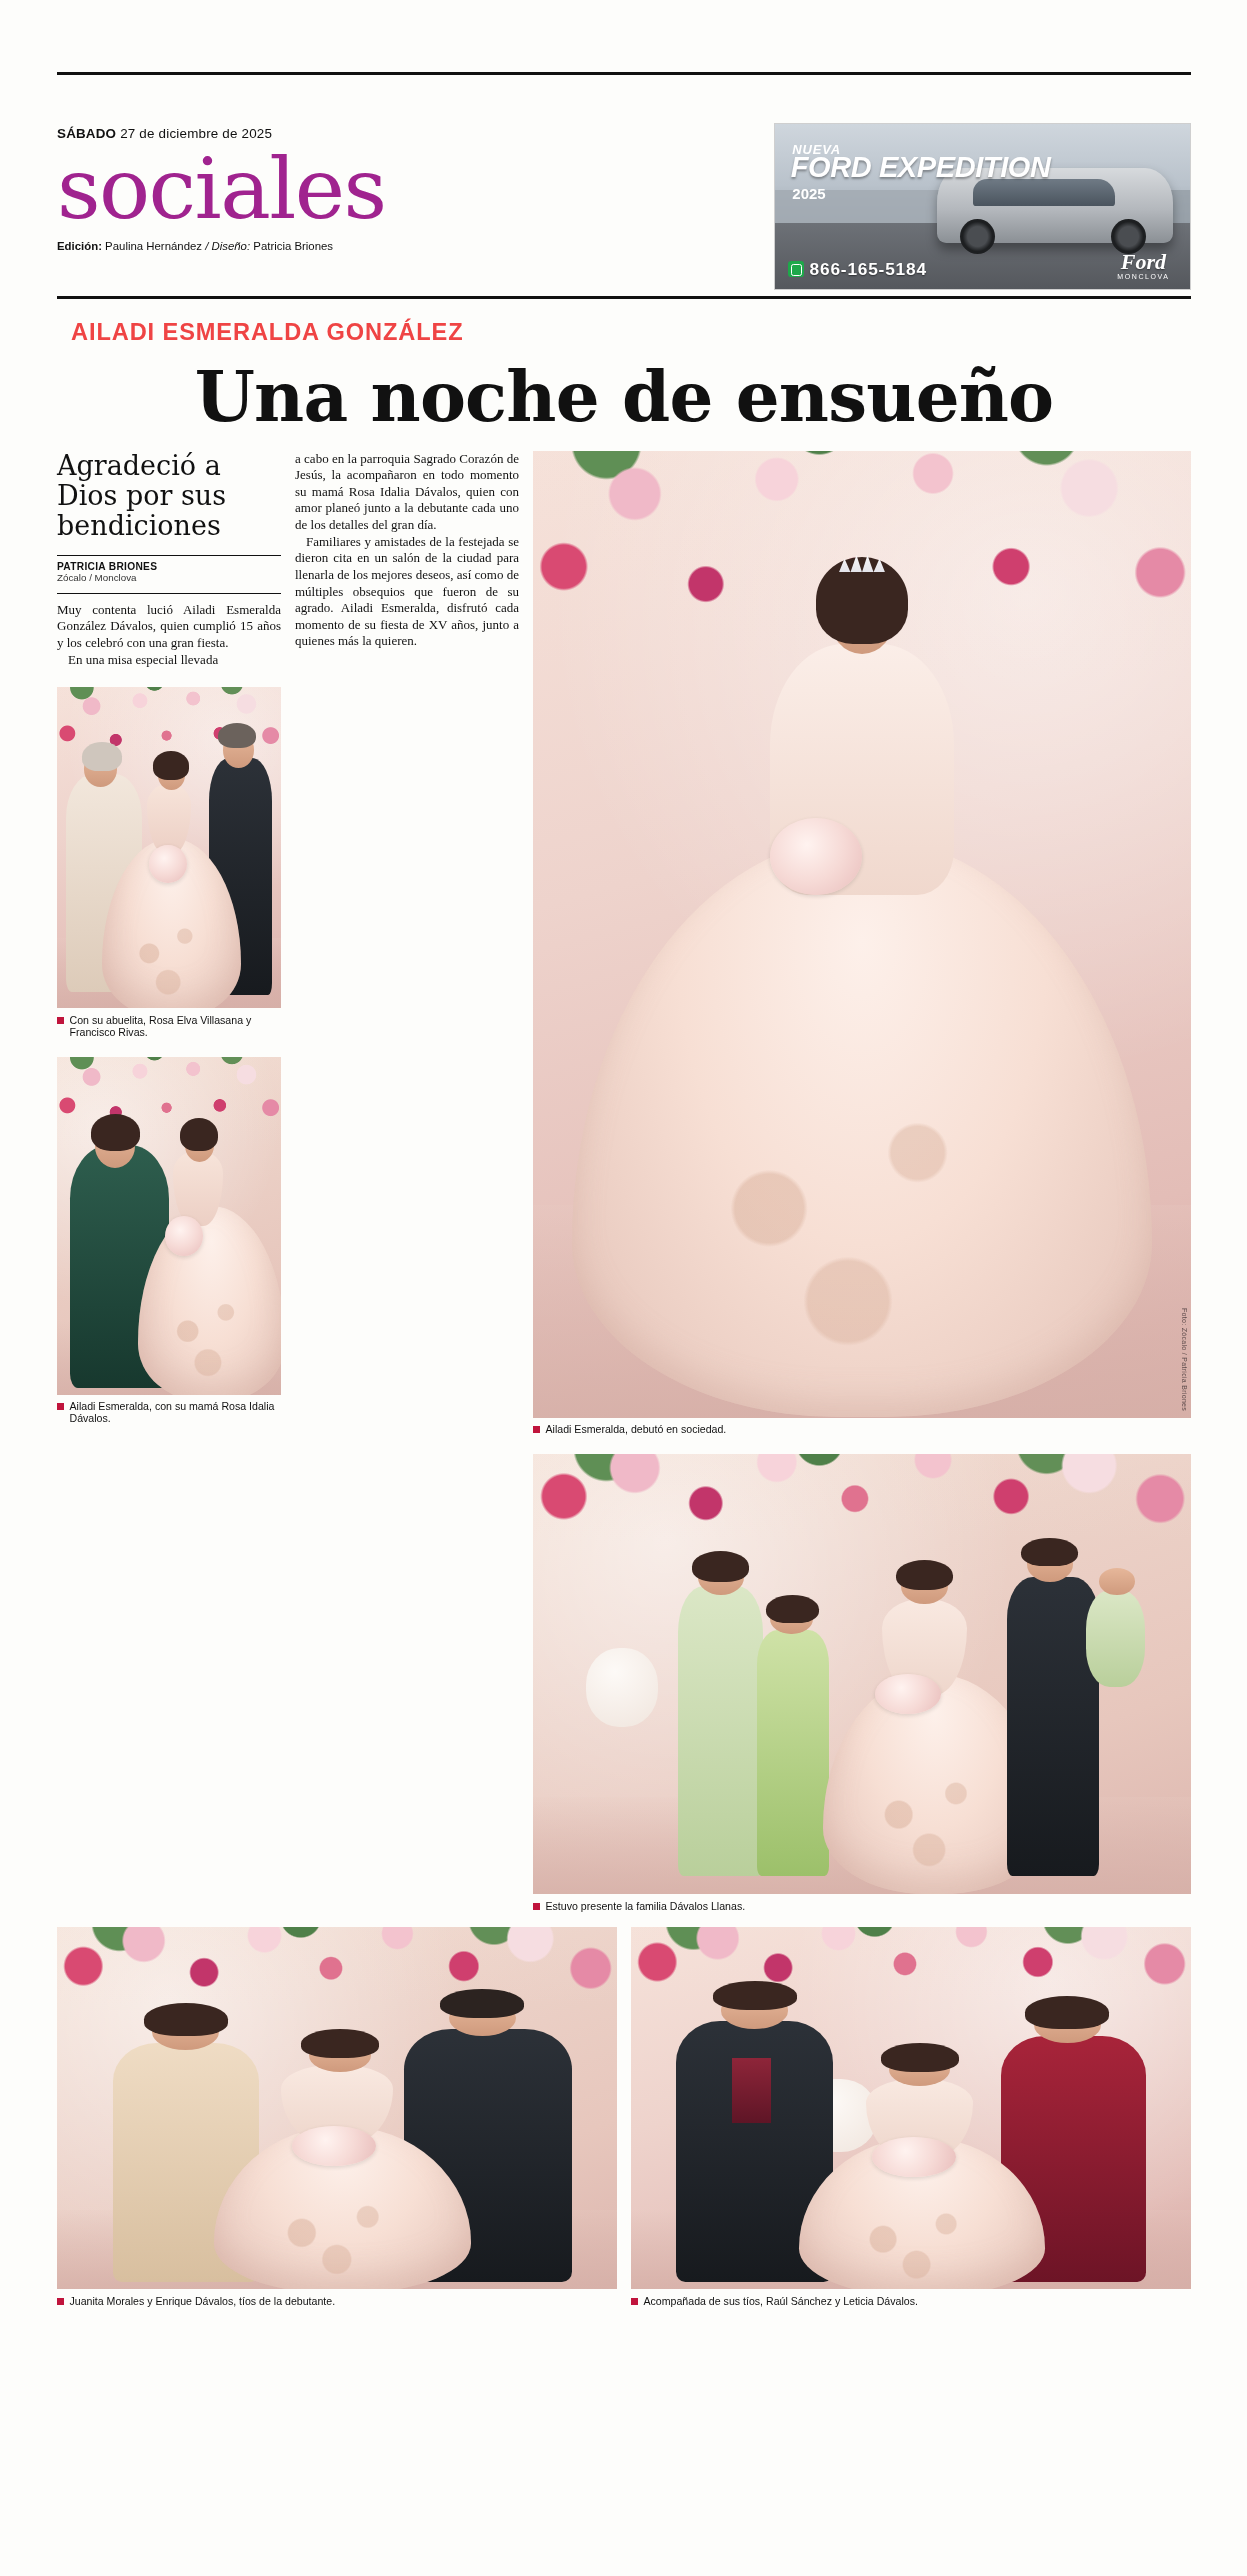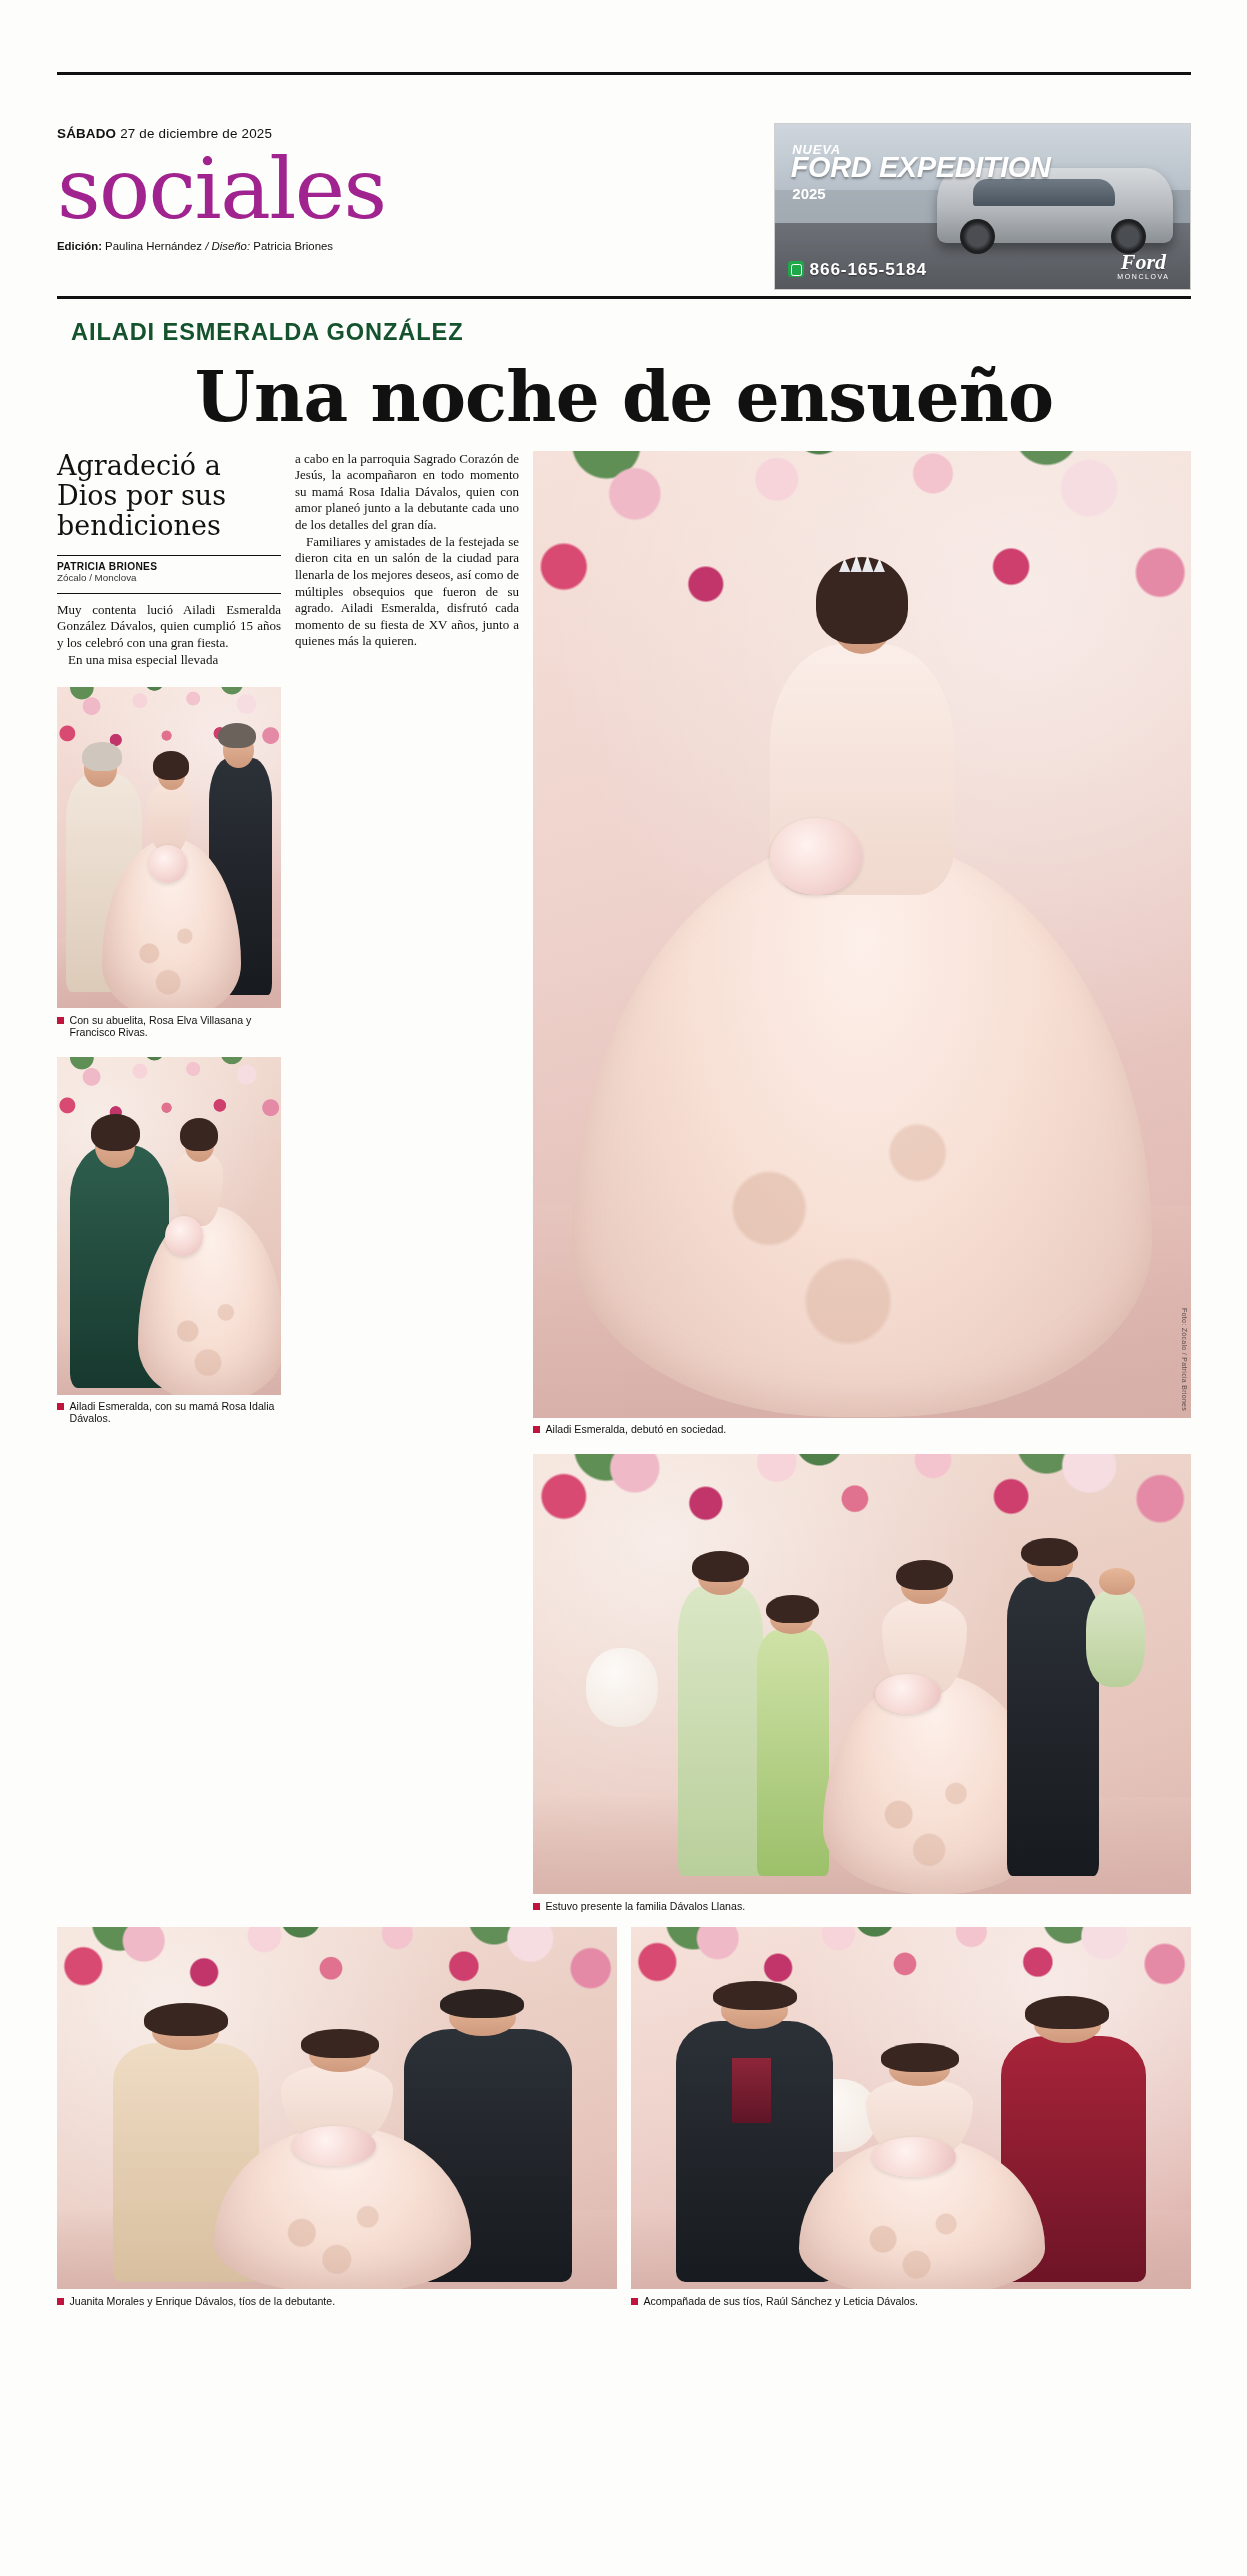--- a/index.html
+++ b/index.html
@@ -202,21 +202,21 @@
     background: #111;
     margin-top: 6.3px;
   }
 
   
   .kicker {
     font-family: "Liberation Sans", sans-serif;
     font-weight: 700;
     font-size: 23.6px;
     letter-spacing: 0.9px;
-    color: #14532d;
+    color: #ef4444;
     margin: 20.4px 0 0 14px;
   }
   .headline {
     font-family: "DejaVu Serif", serif;
     font-size: 69px;
     line-height: 1.06;
     color: #111;
     text-align: center;
     margin: 14px 0 4.7px 0;
     letter-spacing: -0.8px;

